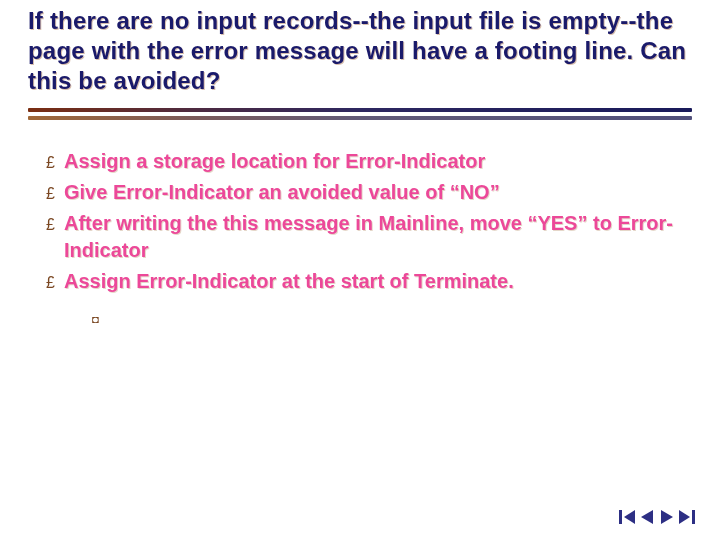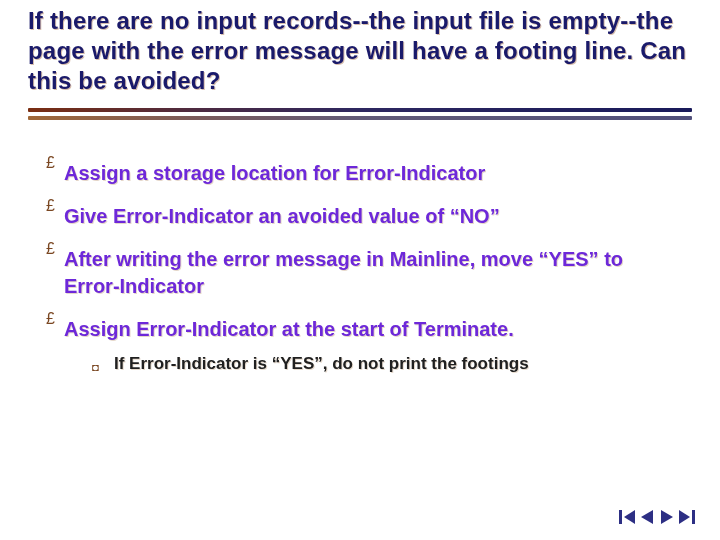--- a/index.html
+++ b/index.html
@@ -70,23 +70,22 @@
     color: #7a4722;
     font-size: 16px;
     line-height: 1;
     margin-top: 3px;
   }
   .bullet-text {
     flex: 1 1 auto;
     font-size: 20px;
     line-height: 1.35;
     font-weight: 700;
-    color: #6d28d9;
+    color: #ec4899;
     text-shadow: 1px 1px 0 rgba(160,110,60,0.28);
-    margin-top: 12px;
   }
   .sub-row {
     display: flex;
     align-items: flex-start;
     margin: 10px 0 0 46px;
   }
   .sub-icon {
     flex: 0 0 auto;
     width: 22px;
     height: 20px;
@@ -147,31 +146,30 @@
       <span class="bullet-text">Assign a storage location for Error-Indicator</span>
     </div>
 
     <div class="bullet-row">
       <span class="bullet-icon">£</span>
       <span class="bullet-text">Give Error-Indicator an avoided value of “NO”</span>
     </div>
 
     <div class="bullet-row">
       <span class="bullet-icon">£</span>
-      <span class="bullet-text">After writing the error message in Mainline, move “YES” to Error-Indicator</span>
+      <span class="bullet-text">After writing the this message in Mainline, move “YES” to Error-Indicator</span>
     </div>
 
     <div class="bullet-row">
       <span class="bullet-icon">£</span>
       <span class="bullet-text">Assign Error-Indicator at the start of Terminate.</span>
     </div>
 
     <div class="sub-row">
       <span class="sub-icon">◘</span>
-      <span class="sub-text">If Error-Indicator is “YES”, do not print the footings</span>
     </div>
 
   </div>
 
   <div class="nav">
     <div class="nav-btn">
       <svg width="16" height="14" viewBox="0 0 16 14">
         <rect x="0" y="0" width="3" height="14" fill="#2d2f84"></rect>
         <polygon points="16,0 16,14 5,7" fill="#2d2f84"></polygon>
       </svg>

